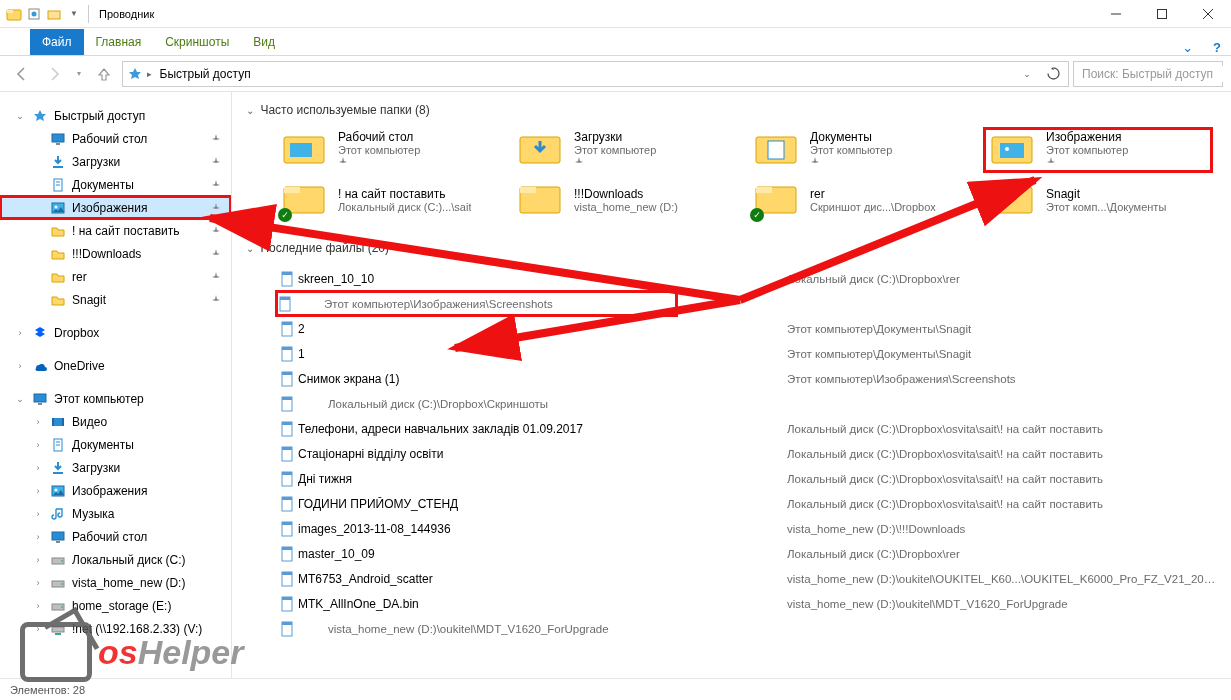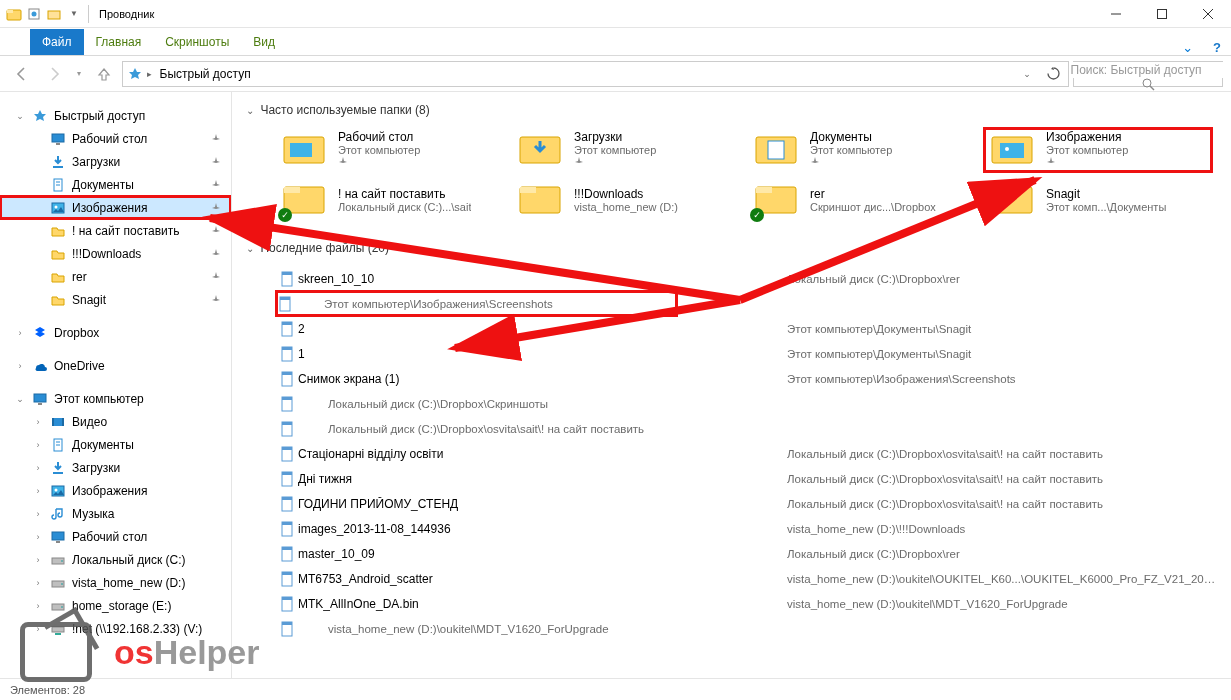--- a/index.html
+++ b/index.html
@@ -20,21 +20,21 @@
   .ribbon .tab.file { background:#1979ca; color:#fff; }
   .ribbon .rspacer { flex:1; }
   .ribbon .rctl { padding:0 10px; color:#0078d7; font-size:13px; }
   
   .navbar { height:36px; display:flex; align-items:center; gap:4px; padding:4px 8px; border-bottom:1px solid #e5e5e5; }
   .navbtn { width:28px; height:28px; display:flex; align-items:center; justify-content:center; color:#999; border-radius:2px; }
   .addressbox { flex:1; height:26px; border:1px solid #ccc; display:flex; align-items:center; padding:0 4px; gap:4px; }
   .addressbox .crumb { padding:0 4px; }
   .addressbox .addr-spacer { flex:1; }
   .addressbox .addr-btn { width:22px; height:22px; display:flex; align-items:center; justify-content:center; color:#666; }
-  .searchbox { width:150px; height:26px; border:1px solid #ccc; display:flex; align-items:center; padding:0 6px; color:#777;flex-direction:column; }
+  .searchbox { width:150px; height:26px; border:1px solid #ccc; display:flex; align-items:center; padding:0 6px; color:#777; }
   .searchbox input { border:none; outline:none; flex:1; font-size:12px; color:#555; }
   .searchbox input::placeholder { color:#999; }
   
   .body { display:flex; height:calc(700px - 28px - 28px - 36px - 22px); }
   .sidebar { width:232px; border-right:1px solid #e5e5e5; overflow:hidden; padding-top:12px; }
   .tree-item { display:flex; align-items:center; height:23px; gap:6px; padding-right:8px; }
   .tree-item .tw { width:12px; display:flex; justify-content:center; color:#777; font-size:9px; }
   .tree-item .lbl { flex:1; white-space:nowrap; overflow:hidden; text-overflow:ellipsis; }
   .tree-item .pin { width:12px; height:12px; color:#888; }
   .tree-item.sel { background:#cce8ff; outline:1px solid #99d1ff; outline-offset:-1px; }
@@ -55,21 +55,21 @@
   .files { padding-left:30px; }
   .file-row { display:flex; align-items:center; height:25px; }
   .file-row.hl-red { outline:3px solid #e11; outline-offset:-2px; margin-right:540px; }
   .file-row .fi { width:22px; display:flex; justify-content:center; }
   .file-row .fname { flex:1; min-width:0; white-space:nowrap; overflow:hidden; text-overflow:ellipsis; }
   .file-row .fpath { width:460px; color:#6b6b6b; font-size:11.5px; white-space:nowrap; overflow:hidden; text-overflow:ellipsis; padding-left:30px; }
   
   .statusbar { height:22px; border-top:1px solid #e5e5e5; display:flex; align-items:center; padding:0 10px; font-size:11px; color:#555; }
   
   .arrow-overlay { position:absolute; left:0; top:0; width:1231px; height:700px; pointer-events:none; z-index:50; }
-  .watermark { position:absolute; left:20px; bottom:18px; display:flex; align-items:center; gap:22px; z-index:60; opacity:.85; }
+  .watermark { position:absolute; left:20px; bottom:18px; display:flex; align-items:center; gap:6px; z-index:60; opacity:.85;font-style:italic; }
   .watermark .wm-ico { width:72px; height:60px; border:5px solid #555; border-radius:8px; position:relative; }
   .watermark .wm-ico::after { content:''; position:absolute; left:28px; top:-14px; width:32px; height:42px; border-top:5px solid #555; border-right:5px solid #555; transform:rotate(-30deg); }
   .watermark .wm-txt { font-size:34px; font-weight:600; color:#e11; }
   .watermark .wm-txt span.g { color:#888; }
 </style>
 </head>
 <body>
 
 <div class="titlebar">
   <div class="qat">
@@ -589,20 +589,21 @@
           </span>
           <span class="fpath">Локальный диск (C:)\Dropbox\Скриншоты</span>
         </div>
         <div class="file-row">
           <span class="fi">
             <svg width="16" height="16">
               <rect x="3" y="1" width="10" height="14" fill="#fff" stroke="#5a9bd5"></rect>
               <rect x="3" y="1" width="10" height="3" fill="#5a9bd5"></rect>
             </svg>
           </span>
+          <span class="fname">Телефони, адреси навчальних закладів 01.09.2017</span>
           <span class="fpath">Локальный диск (C:)\Dropbox\osvita\sait\! на сайт поставить</span>
         </div>
         <div class="file-row">
           <span class="fi">
             <svg width="16" height="16">
               <rect x="3" y="1" width="10" height="14" fill="#fff" stroke="#5a9bd5"></rect>
               <rect x="3" y="1" width="10" height="3" fill="#5a9bd5"></rect>
             </svg>
           </span>
           <span class="fname">Стаціонарні відділу освіти</span>

